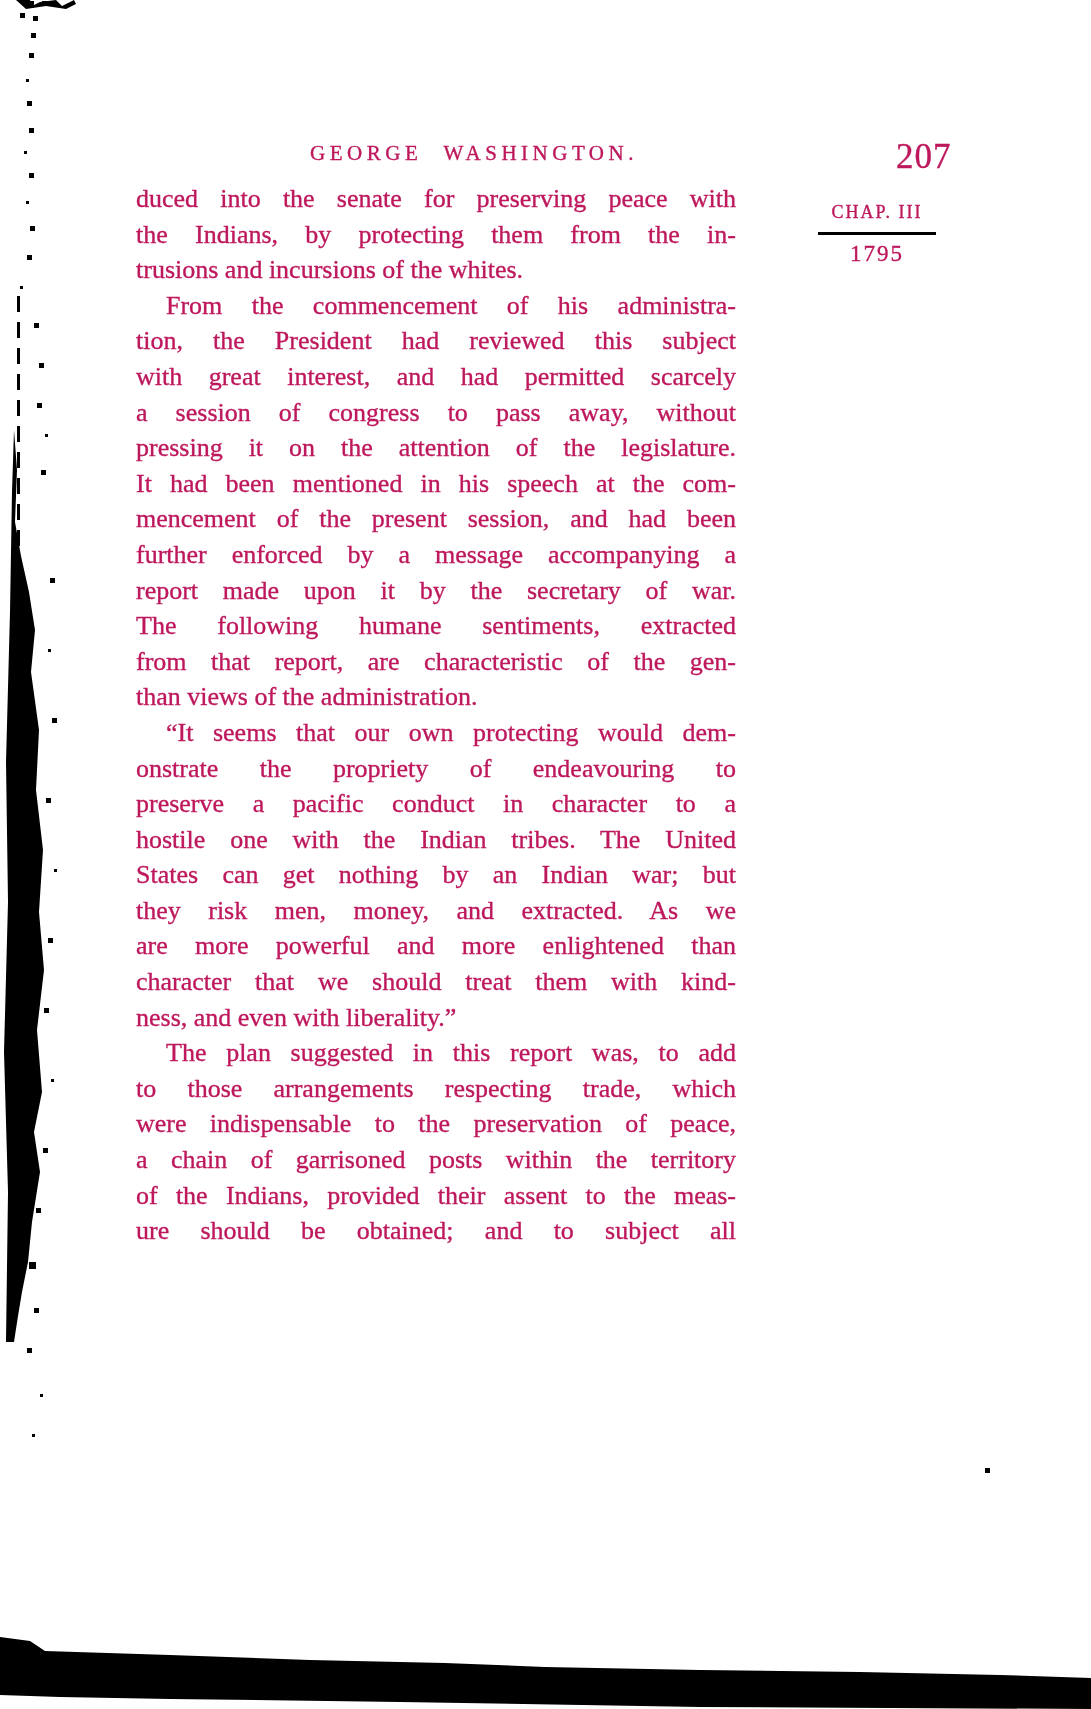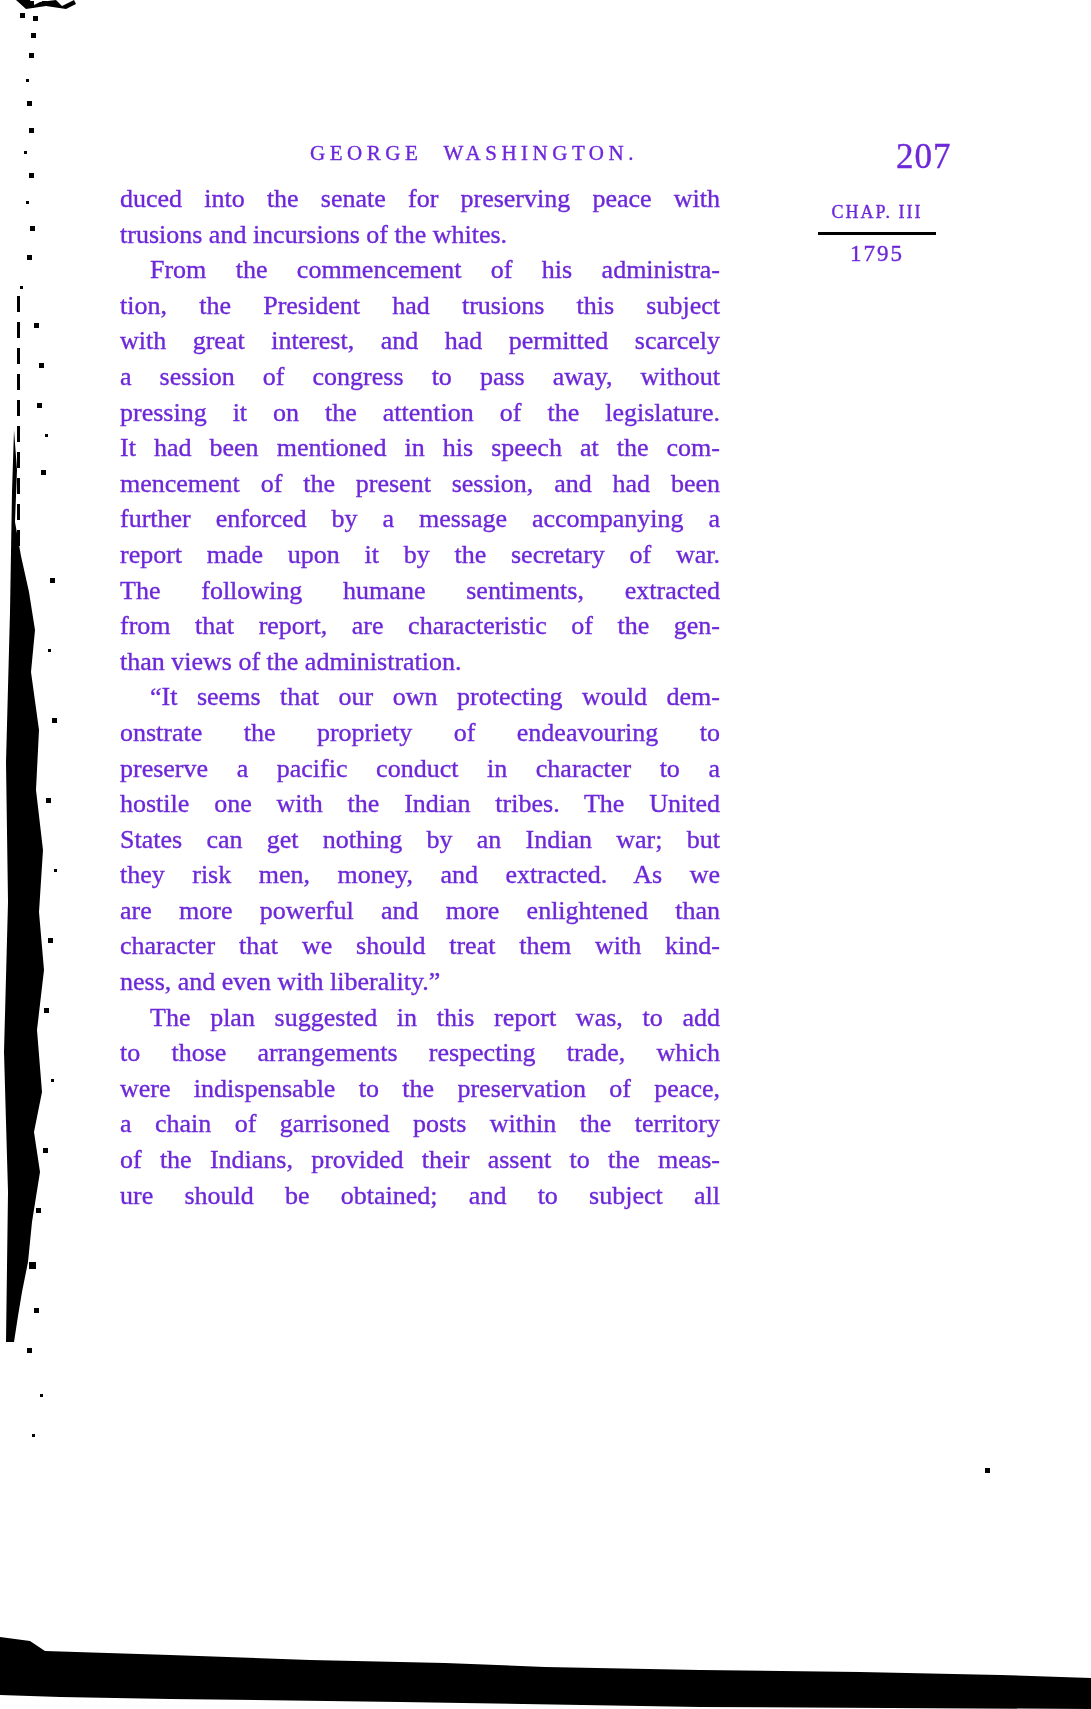--- a/index.html
+++ b/index.html
@@ -1,37 +1,37 @@
 <!DOCTYPE html>
 <html><head>
 <meta charset="utf-8">
 <style>
   html,body { margin:0; padding:0; background:#e8e8e8; }
   .page {
     position:relative; width:1091px; height:1709px;
     background:#ffffff; overflow:hidden;
-    font-family:"Liberation Serif", serif; color:#6d28d9;
+    font-family:"Liberation Serif", serif; color:#be185d;
     -webkit-text-stroke:0.35px currentColor;
   }
   .running-title {
     position:absolute; top:141px; left:474px; transform:translateX(-50%);
     font-size:21px; letter-spacing:4.5px; word-spacing:12px; white-space:nowrap;
   }
   .page-number {
     position:absolute; top:137px; left:880px;
     font-size:35px; letter-spacing:1px;margin-left:16px;
   }
   .margin-notes {
     position:absolute; left:818px; top:202px; width:118px; text-align:center;
   }
   .margin-chapter { font-size:18px; letter-spacing:2px; white-space:nowrap; }
   .margin-rule { height:3px; background:#000; margin:9px 0 6px 0; }
   .margin-year { font-size:23px; letter-spacing:2px; }
   .body-text {
-    position:absolute; left:120px; top:181px; width:600px;
+    position:absolute; left:136px; top:181px; width:600px;
   }
   .line {
     font-size:26px; line-height:35.6px; height:35.6px;
     white-space:normal; overflow:visible;
   }
   .line.justify { text-align:justify; text-align-last:justify; }
   .line.indent { text-indent:30px; }
   
   .artifact { position:absolute; pointer-events:none; }
   .noise-corner {
@@ -79,23 +79,24 @@
 
   <aside class="margin-notes">
     <div class="margin-chapter">CHAP. III</div>
     <div class="margin-rule"></div>
     <div class="margin-year">1795</div>
   </aside>
 
   <main class="body-text">
 
   <div class="line justify">duced into the senate for preserving peace with</div>
+      <div class="line justify">the Indians, by protecting them from the in-</div>
       <div class="line">trusions and incursions of the whites.</div>
       <div class="line indent justify">From the commencement of his administra-</div>
-      <div class="line justify">tion, the President had trusions this subject</div>
+      <div class="line justify">tion, the President had reviewed this subject</div>
       <div class="line justify">with great interest, and had permitted scarcely</div>
       <div class="line justify">a session of congress to pass away, without</div>
       <div class="line justify">pressing it on the attention of the legislature.</div>
       <div class="line justify">It had been mentioned in his speech at the com-</div>
       <div class="line justify">mencement of the present session, and had been</div>
       <div class="line justify">further enforced by a message accompanying a</div>
       <div class="line justify">report made upon it by the secretary of war.</div>
       <div class="line justify">The following humane sentiments, extracted</div>
       <div class="line justify">from that report, are characteristic of the gen-</div>
       <div class="line">than views of the administration.</div>

